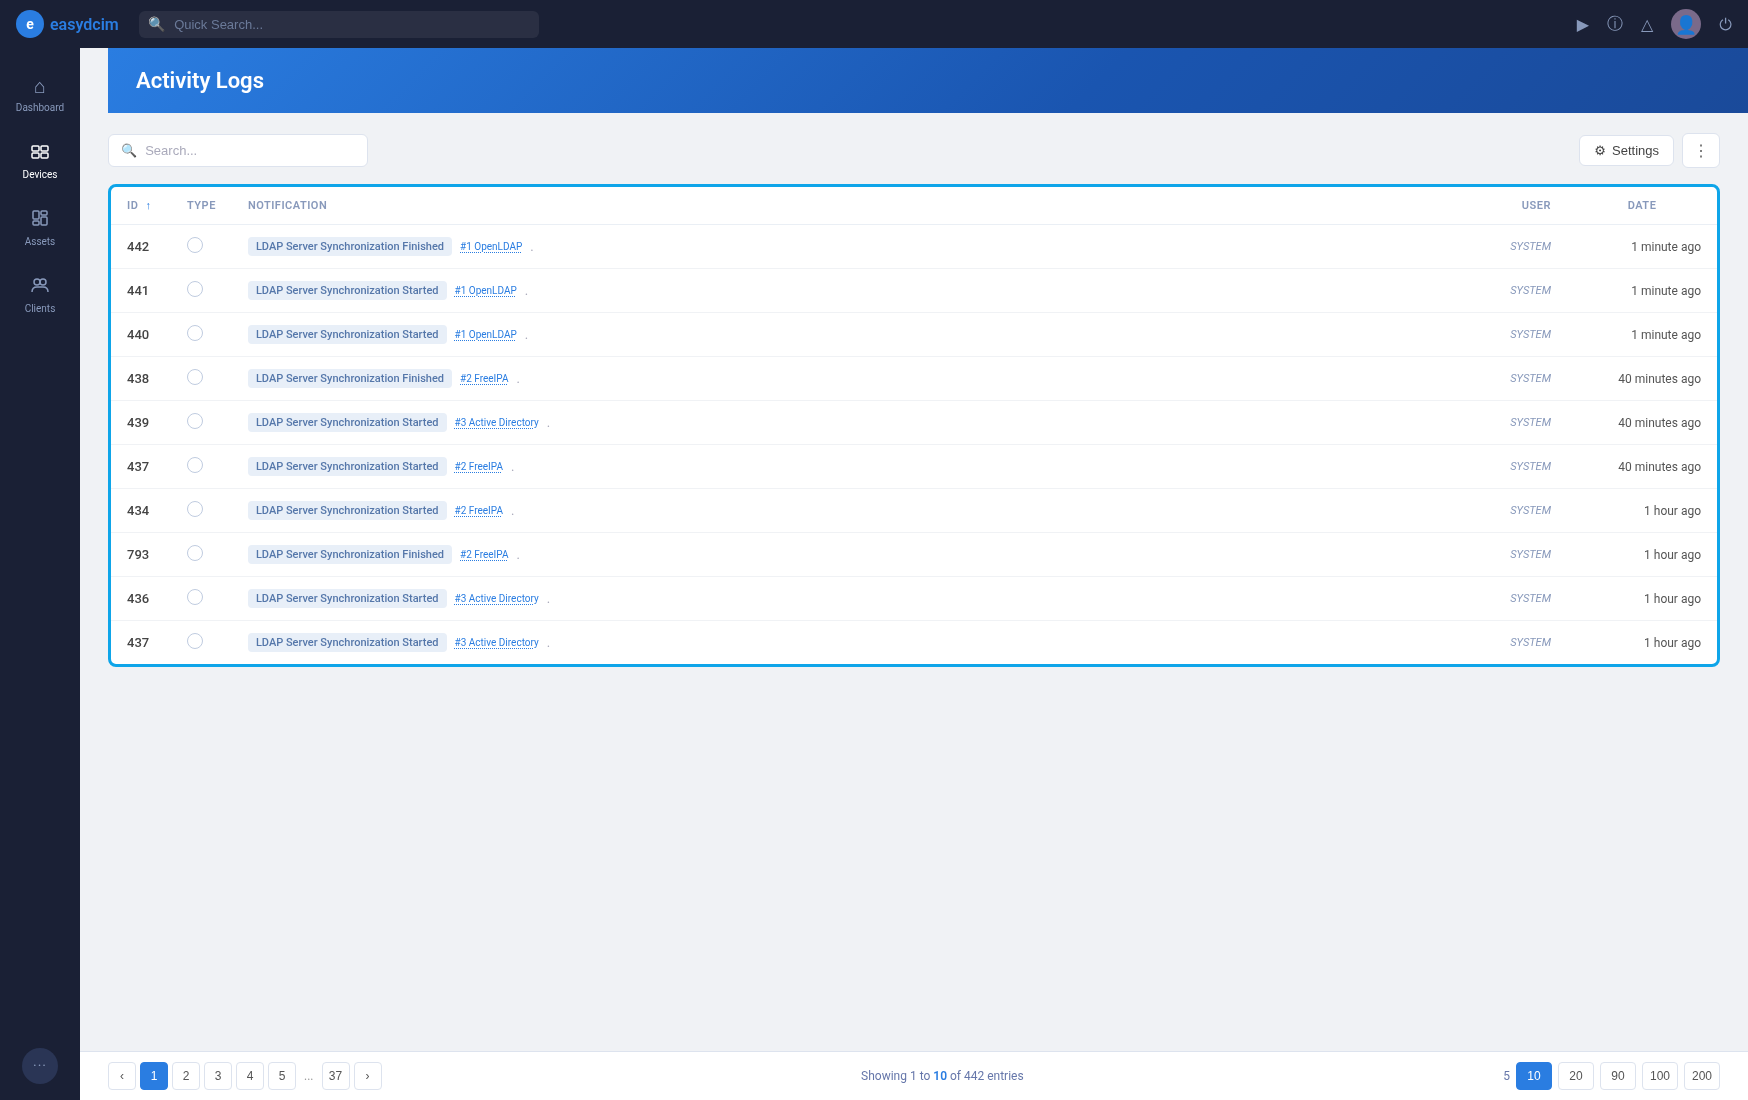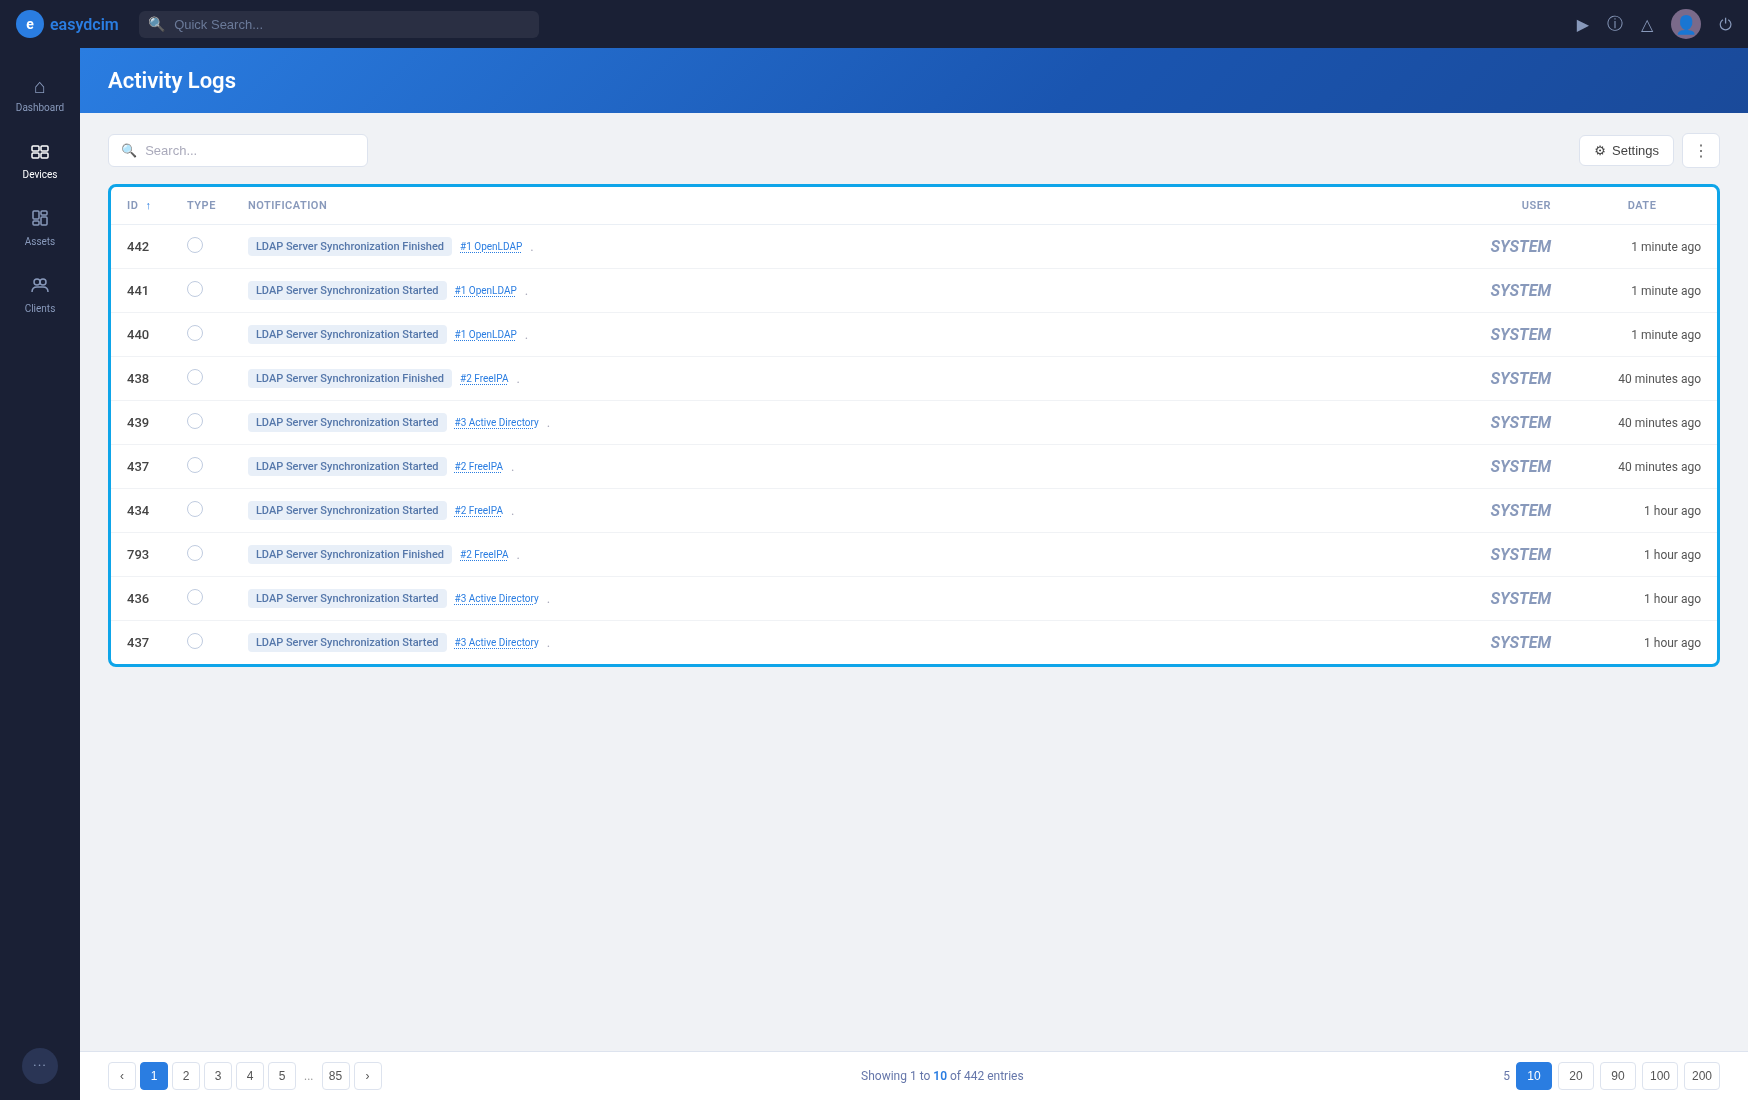--- a/index.html
+++ b/index.html
@@ -120,20 +120,21 @@
       display: flex;
       flex-direction: column;
       overflow: hidden;
     }
 
     
     .page-header {
       background: linear-gradient(135deg, #2a7de1 0%, #1a55b0 60%, #1a4a9a 100%);
       padding: 20px 28px;
       flex-shrink: 0;
+      margin-left: 28px;
     }
     .page-header h1 {
       color: white;
       font-size: 22px;
       font-weight: 600;
     }
 
     
     .content {
       flex: 1;
@@ -267,23 +268,22 @@
       color: #2a7de1;
       text-decoration: underline;
       text-decoration-style: dotted;
       text-underline-offset: 2px;
       cursor: pointer;
       font-size: 10px;
     }
     .user-cell {
       color: #8899bb;
       font-style: italic;
-      font-size: 16px;
+      font-size: 11px;
       text-align: right;
-      font-weight: bold;
     }
     .date-cell {
       color: #555;
       font-size: 12px;
       text-align: right;
       white-space: nowrap;
     }
 
     
     .footer {
@@ -615,21 +615,21 @@
 
     <div class="footer">
       <div class="pagination">
         <button class="page-btn">‹</button>
         <button class="page-btn active">1</button>
         <button class="page-btn">2</button>
         <button class="page-btn">3</button>
         <button class="page-btn">4</button>
         <button class="page-btn">5</button>
         <span class="page-ellipsis">...</span>
-        <button class="page-btn">85</button>
+        <button class="page-btn">37</button>
         <button class="page-btn">›</button>
       </div>
 
       <div class="showing-text">
         Showing 1 to <span style="color:#2a7de1; font-weight:600;">10</span> of 442 entries
       </div>
 
       <div class="per-page">
         <span class="per-page-label">5</span>
         <button class="per-page-btn active">10</button>

